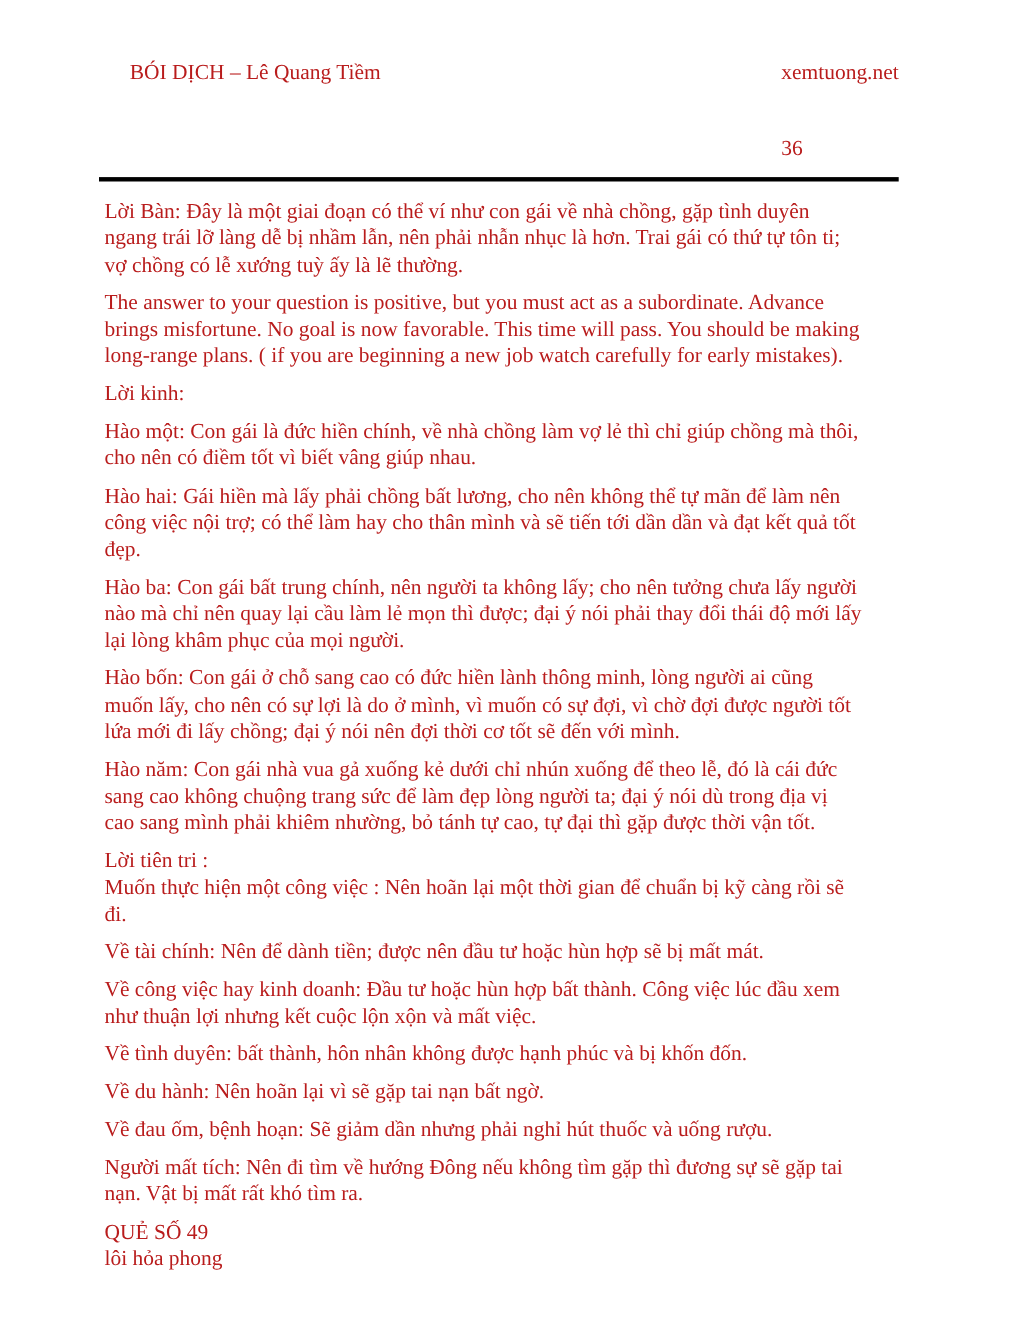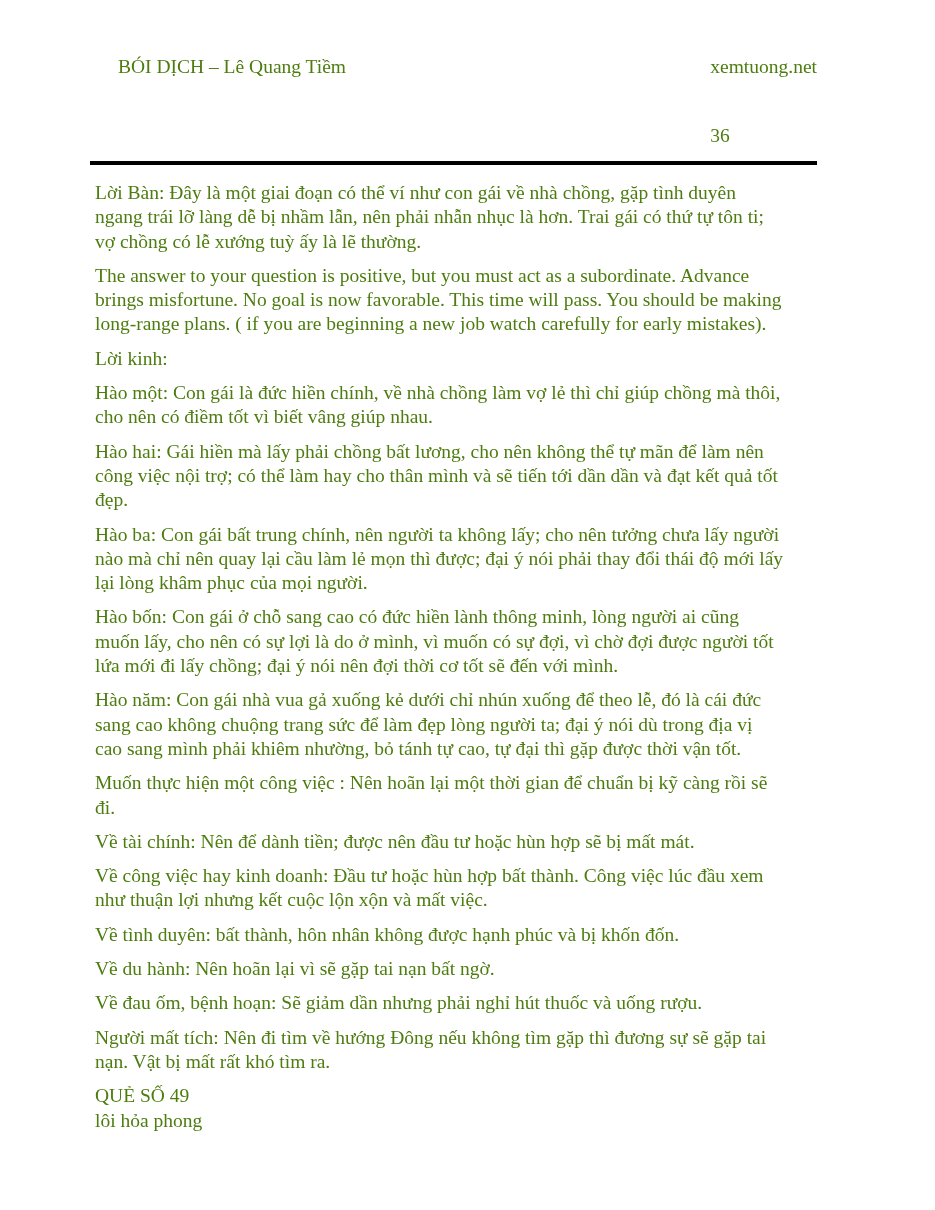--- a/index.html
+++ b/index.html
@@ -6,21 +6,21 @@
   html, body {
     margin: 0;
     padding: 0;
     background: #ffffff;
   }
   .page {
     position: relative;
     width: 935px;
     height: 1210px;
     background: #ffffff;
-    color: #4d7c0f;
+    color: #b91c1c;
     font-family: "Liberation Serif", "DejaVu Serif", serif;
     overflow: hidden;
     box-sizing: border-box;
   }
   .header-row {
     display: flex;
     justify-content: space-between;
     align-items: baseline;
     margin: 54px 118px 0 118px;
     font-size: 19.5px;
@@ -86,20 +86,21 @@
       <p>
         <span class="line">Hào ba: Con gái bất trung chính, nên người ta không lấy; cho nên tưởng chưa lấy người nào mà chỉ nên quay lại cầu làm lẻ mọn thì được; đại ý nói phải thay đổi thái độ mới lấy lại lòng khâm phục của mọi người.</span>
       </p>
       <p>
         <span class="line">Hào bốn: Con gái ở chỗ sang cao có đức hiền lành thông minh, lòng người ai cũng muốn lấy, cho nên có sự lợi là do ở mình, vì muốn có sự đợi, vì chờ đợi được người tốt lứa mới đi lấy chồng; đại ý nói nên đợi thời cơ tốt sẽ đến với mình.</span>
       </p>
       <p>
         <span class="line">Hào năm: Con gái nhà vua gả xuống kẻ dưới chỉ nhún xuống để theo lễ, đó là cái đức sang cao không chuộng trang sức để làm đẹp lòng người ta; đại ý nói dù trong địa vị cao sang mình phải khiêm nhường, bỏ tánh tự cao, tự đại thì gặp được thời vận tốt.</span>
       </p>
       <p>
+        <span class="line">Lời tiên tri :</span>
         <span class="line">Muốn thực hiện một công việc : Nên hoãn lại một thời gian để chuẩn bị kỹ càng rồi sẽ đi.</span>
       </p>
       <p>
         <span class="line">Về tài chính: Nên để dành tiền; được nên đầu tư hoặc hùn hợp sẽ bị mất mát.</span>
       </p>
       <p>
         <span class="line">Về công việc hay kinh doanh: Đầu tư hoặc hùn hợp bất thành. Công việc lúc đầu xem như thuận lợi nhưng kết cuộc lộn xộn và mất việc.</span>
       </p>
       <p>
         <span class="line">Về tình duyên: bất thành, hôn nhân không được hạnh phúc và bị khốn đốn.</span>

